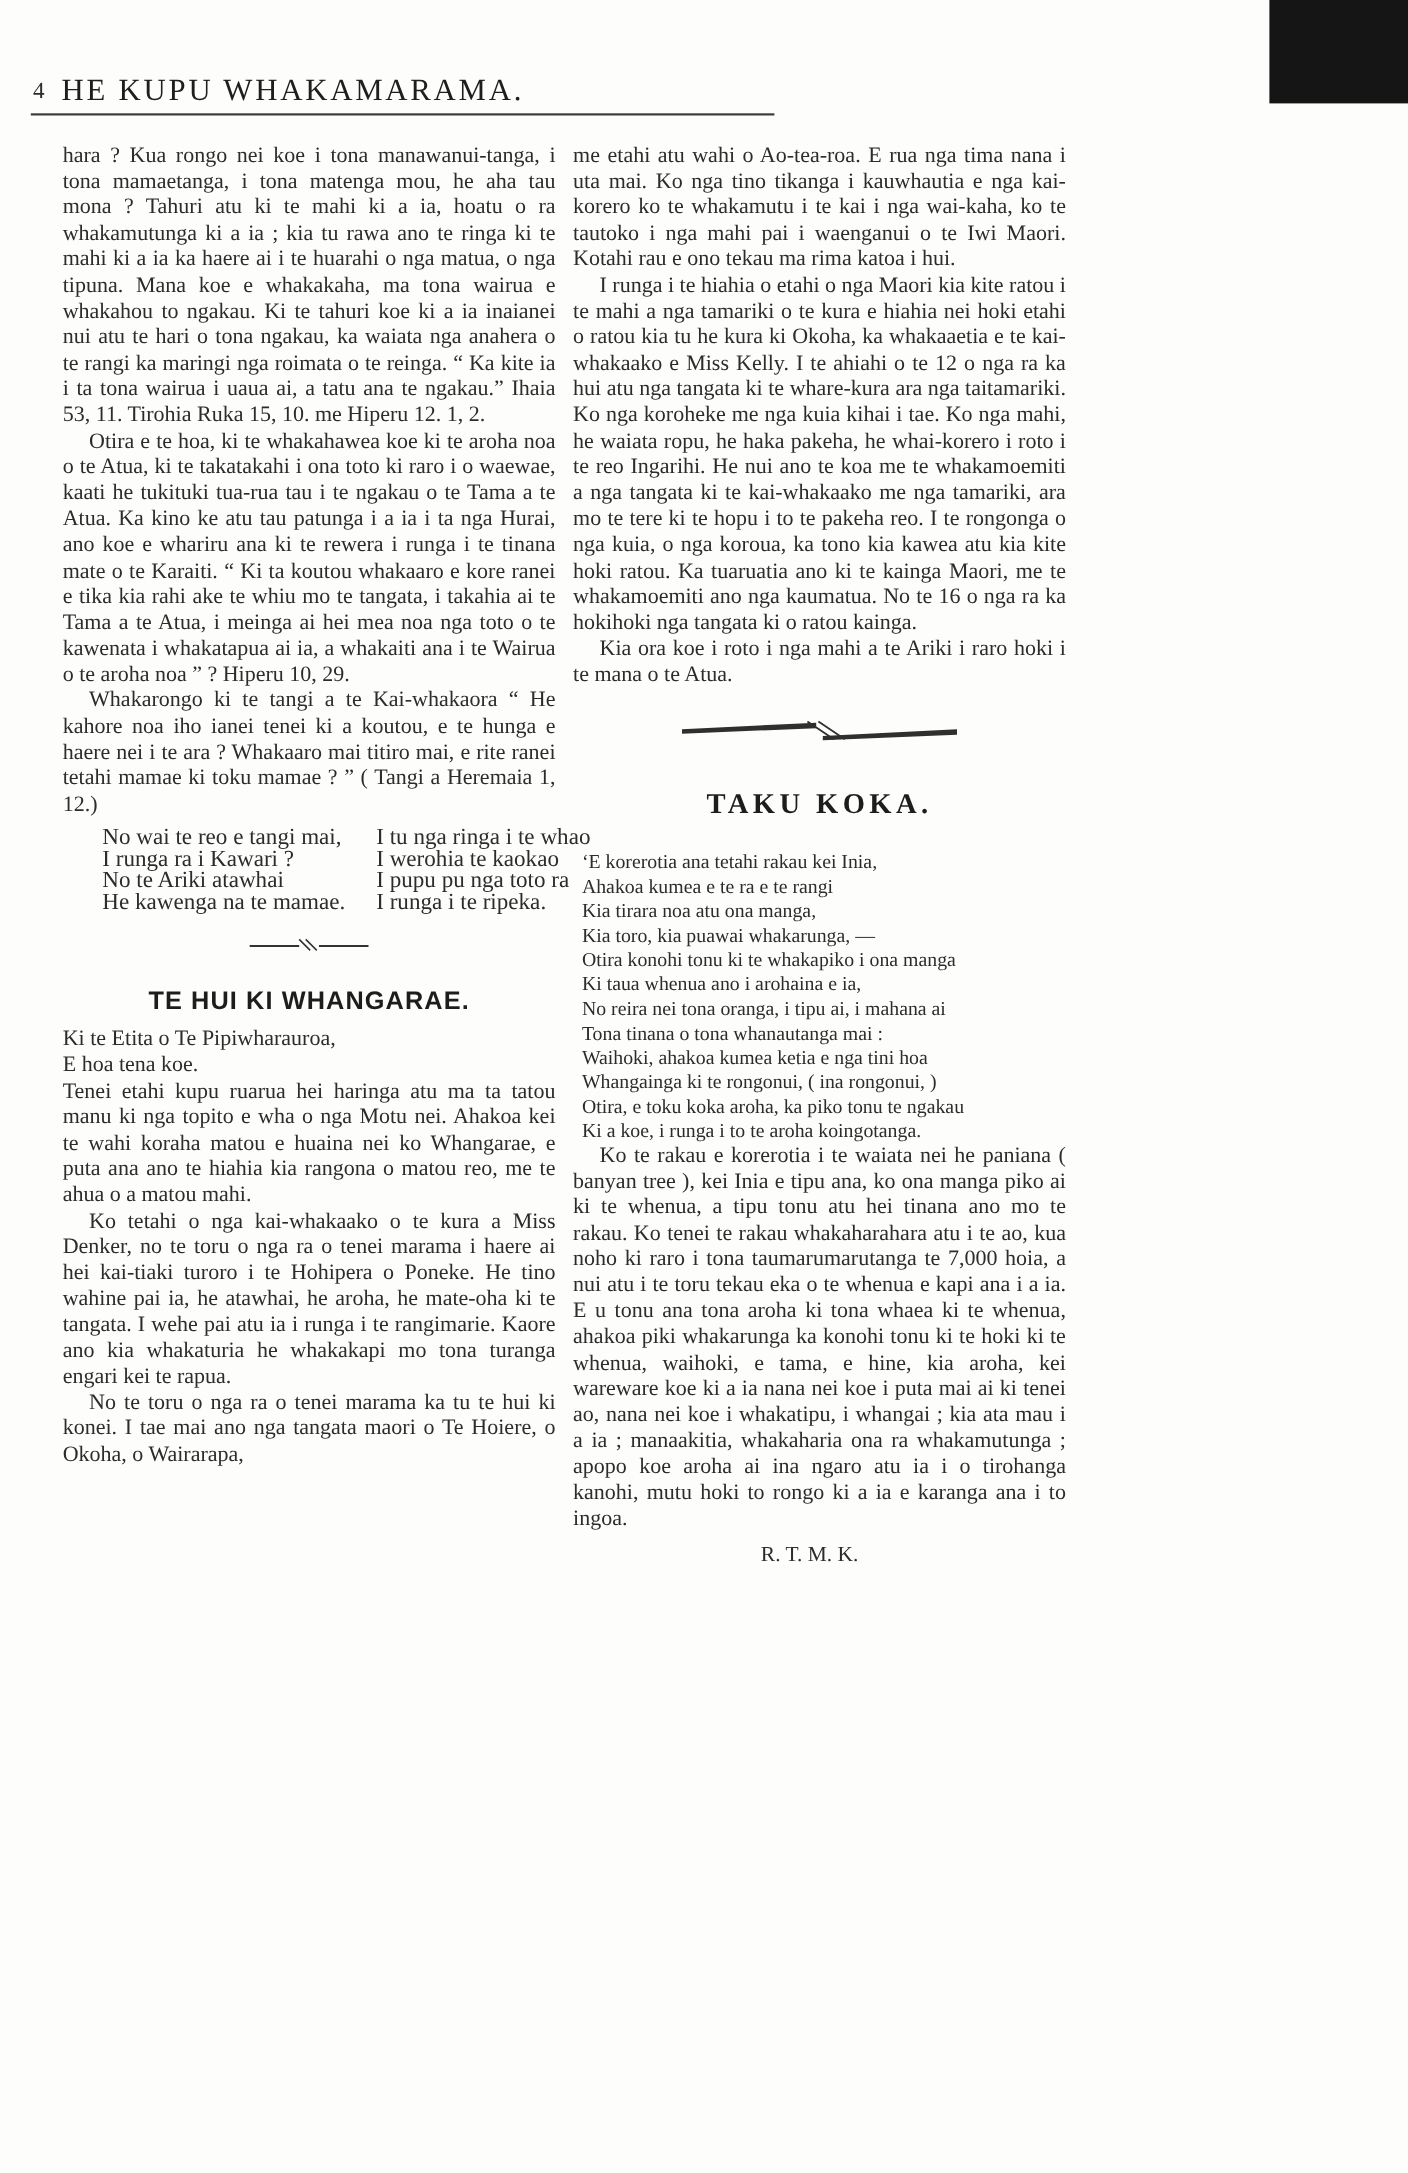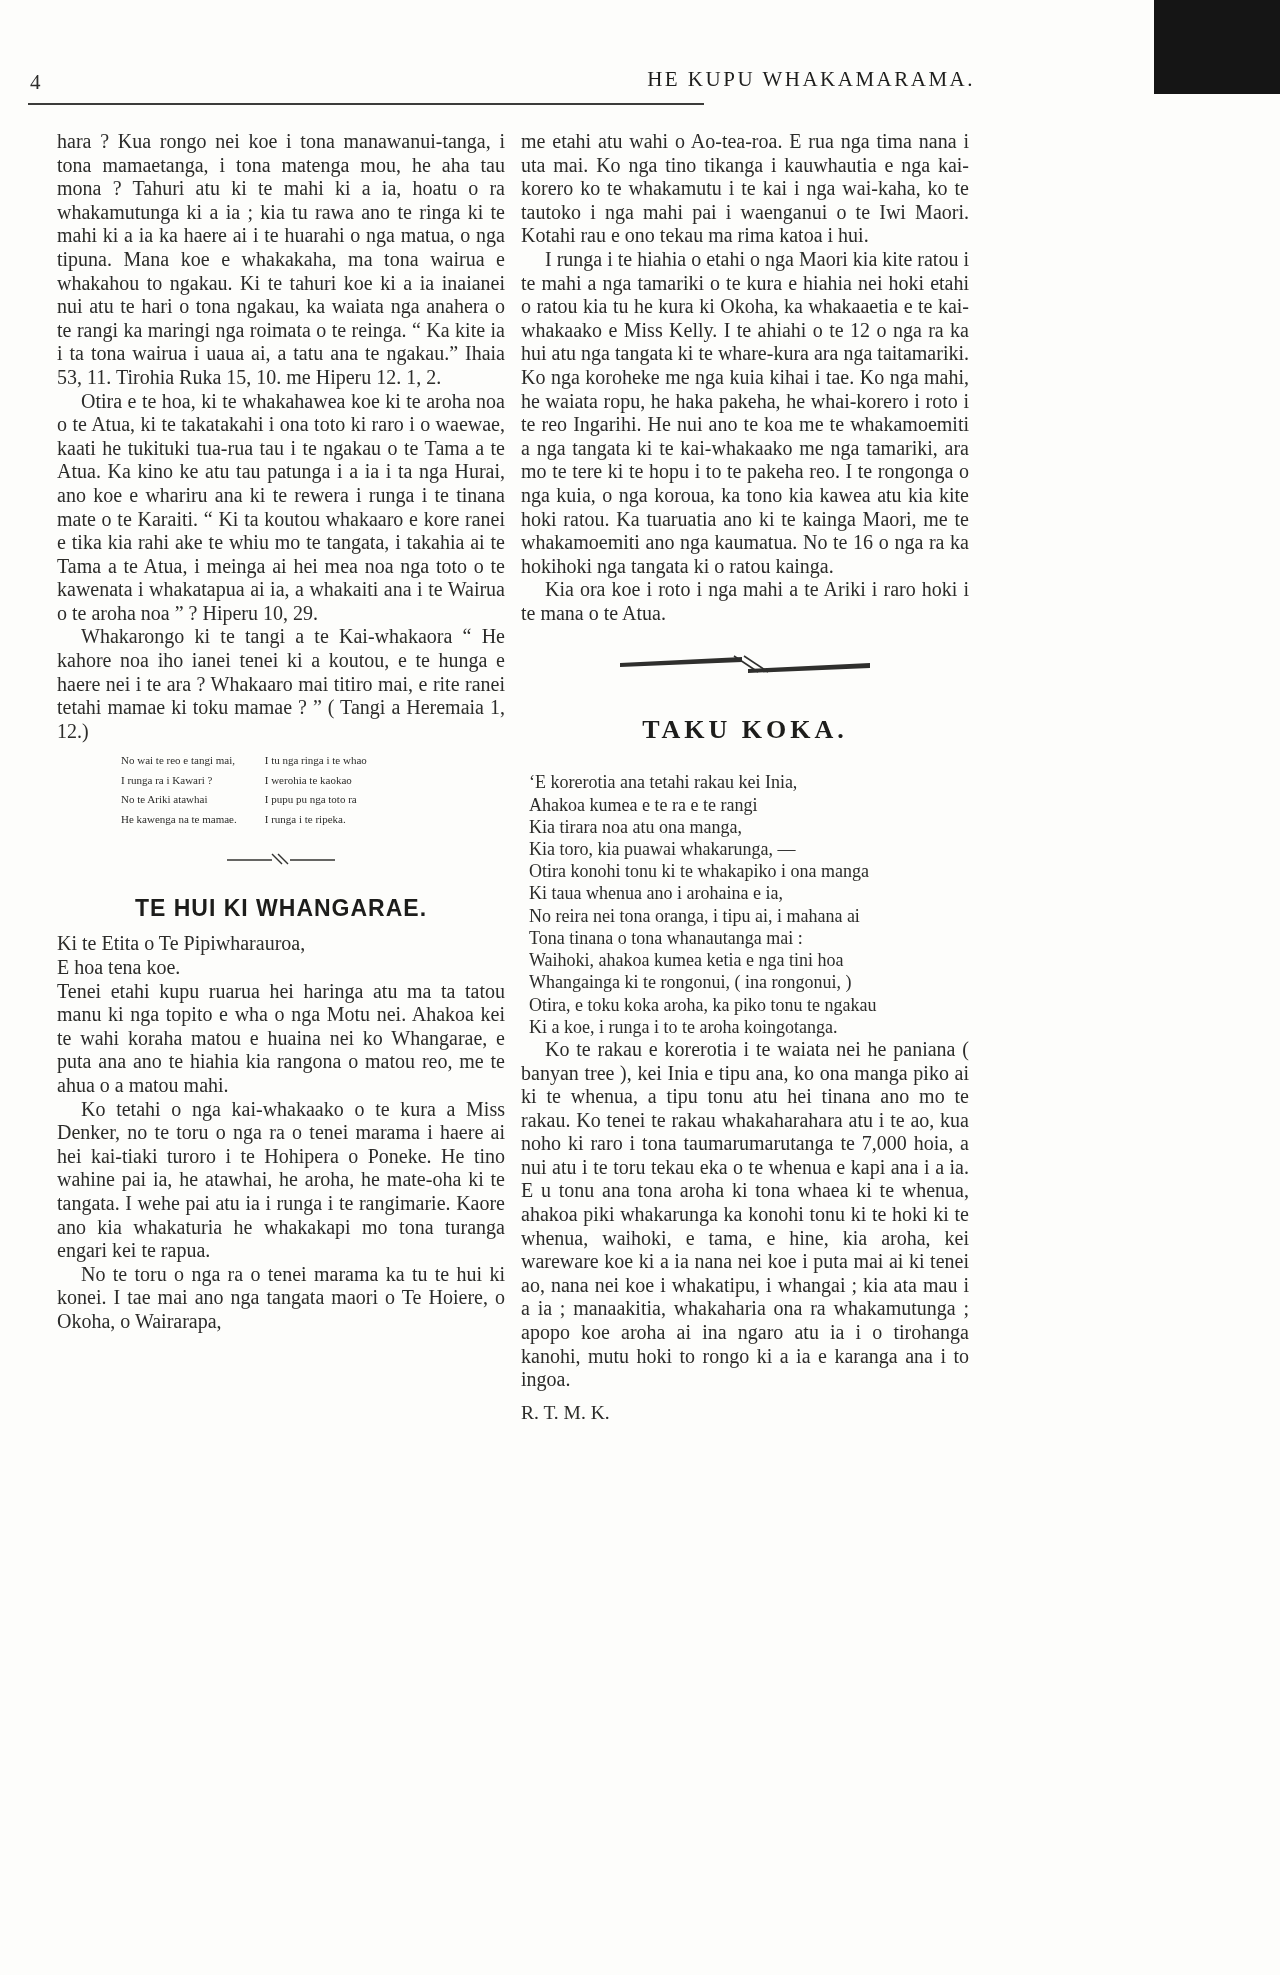--- a/index.html
+++ b/index.html
@@ -3,44 +3,44 @@
 <meta charset="utf-8">
 <style>
   html,body{margin:0;padding:0;background:#ffffff;}
   .page{
     position:relative;width:1280px;height:1975px;background:#fdfdfb;
     font-family:"Liberation Serif","DejaVu Serif",serif;color:#2c2c2a;
     overflow:hidden;
   }
   .corner-artifact{position:absolute;top:0;right:0;width:126px;height:94px;background:#151515;}
   .page-num{position:absolute;left:30px;top:70px;font-size:21px;}
-  .header-title{position:absolute;left:75px;top:67px;width:900px;text-align:right;
-    font-size:21px;letter-spacing:2.5px;color:#1e1e1c;}
+  .header-title{position:absolute;left:56px;top:67px;width:900px;text-align:left;
+    font-size:28px;letter-spacing:2.5px;color:#1e1e1c;}
   .header-rule{position:absolute;left:28px;top:103px;width:676px;height:2px;background:#3c3c3a;}
   .col{position:absolute;top:130px;width:448px;}
   .col-left{left:57px;}
   .col-right{left:521px;}
   p.body{margin:0;font-size:20px;line-height:23.6px;text-align:justify;}
   .indent{text-indent:24px;}
-  .verse{display:flex;gap:28px;margin:8px 0 0 64px;font-size:11px;line-height:19.5px;}
+  .verse{display:flex;gap:28px;margin:8px 0 0 36px;font-size:21px;line-height:19.5px;}
   .verse-line{white-space:nowrap;}
   .divider-1{margin-top:22px;text-align:center;}
   .heading-sans{margin:24px 0 10px;text-align:center;
     font-family:"Liberation Sans","DejaVu Sans",sans-serif;
     font-size:23px;font-weight:700;letter-spacing:1px;color:#1d1d1b;}
   .greeting{text-align:right;padding-right:14px;}
   .signature{text-align:right;padding-right:56px;margin-top:6px;font-size:19.5px;line-height:24px;}
   .smallcaps{font-variant:small-caps;letter-spacing:0.5px;}
   .tailpiece{margin-top:28px;text-align:center;}
   .heading-serif{margin:32px 0 26px;text-align:center;font-size:26px;font-weight:700;
     letter-spacing:4px;color:#1d1d1b;}
   .poem{margin-left:8px;font-size:18px;line-height:22.2px;}
   .poem-line{min-height:22px;}
   .para-after-poem{margin-top:12px;}
-  .sig-2{text-align:left;padding-right:18px;margin-top:10px;font-size:19.5px;}
+  .sig-2{text-align:center;padding-right:18px;margin-top:10px;font-size:19.5px;}
 </style>
 </head>
 <body>
 
 <div class="page">
 
   <div class="corner-artifact"></div>
 
   <span class="page-num">4</span>
   <div class="header-title">HE KUPU WHAKAMARAMA.</div>

